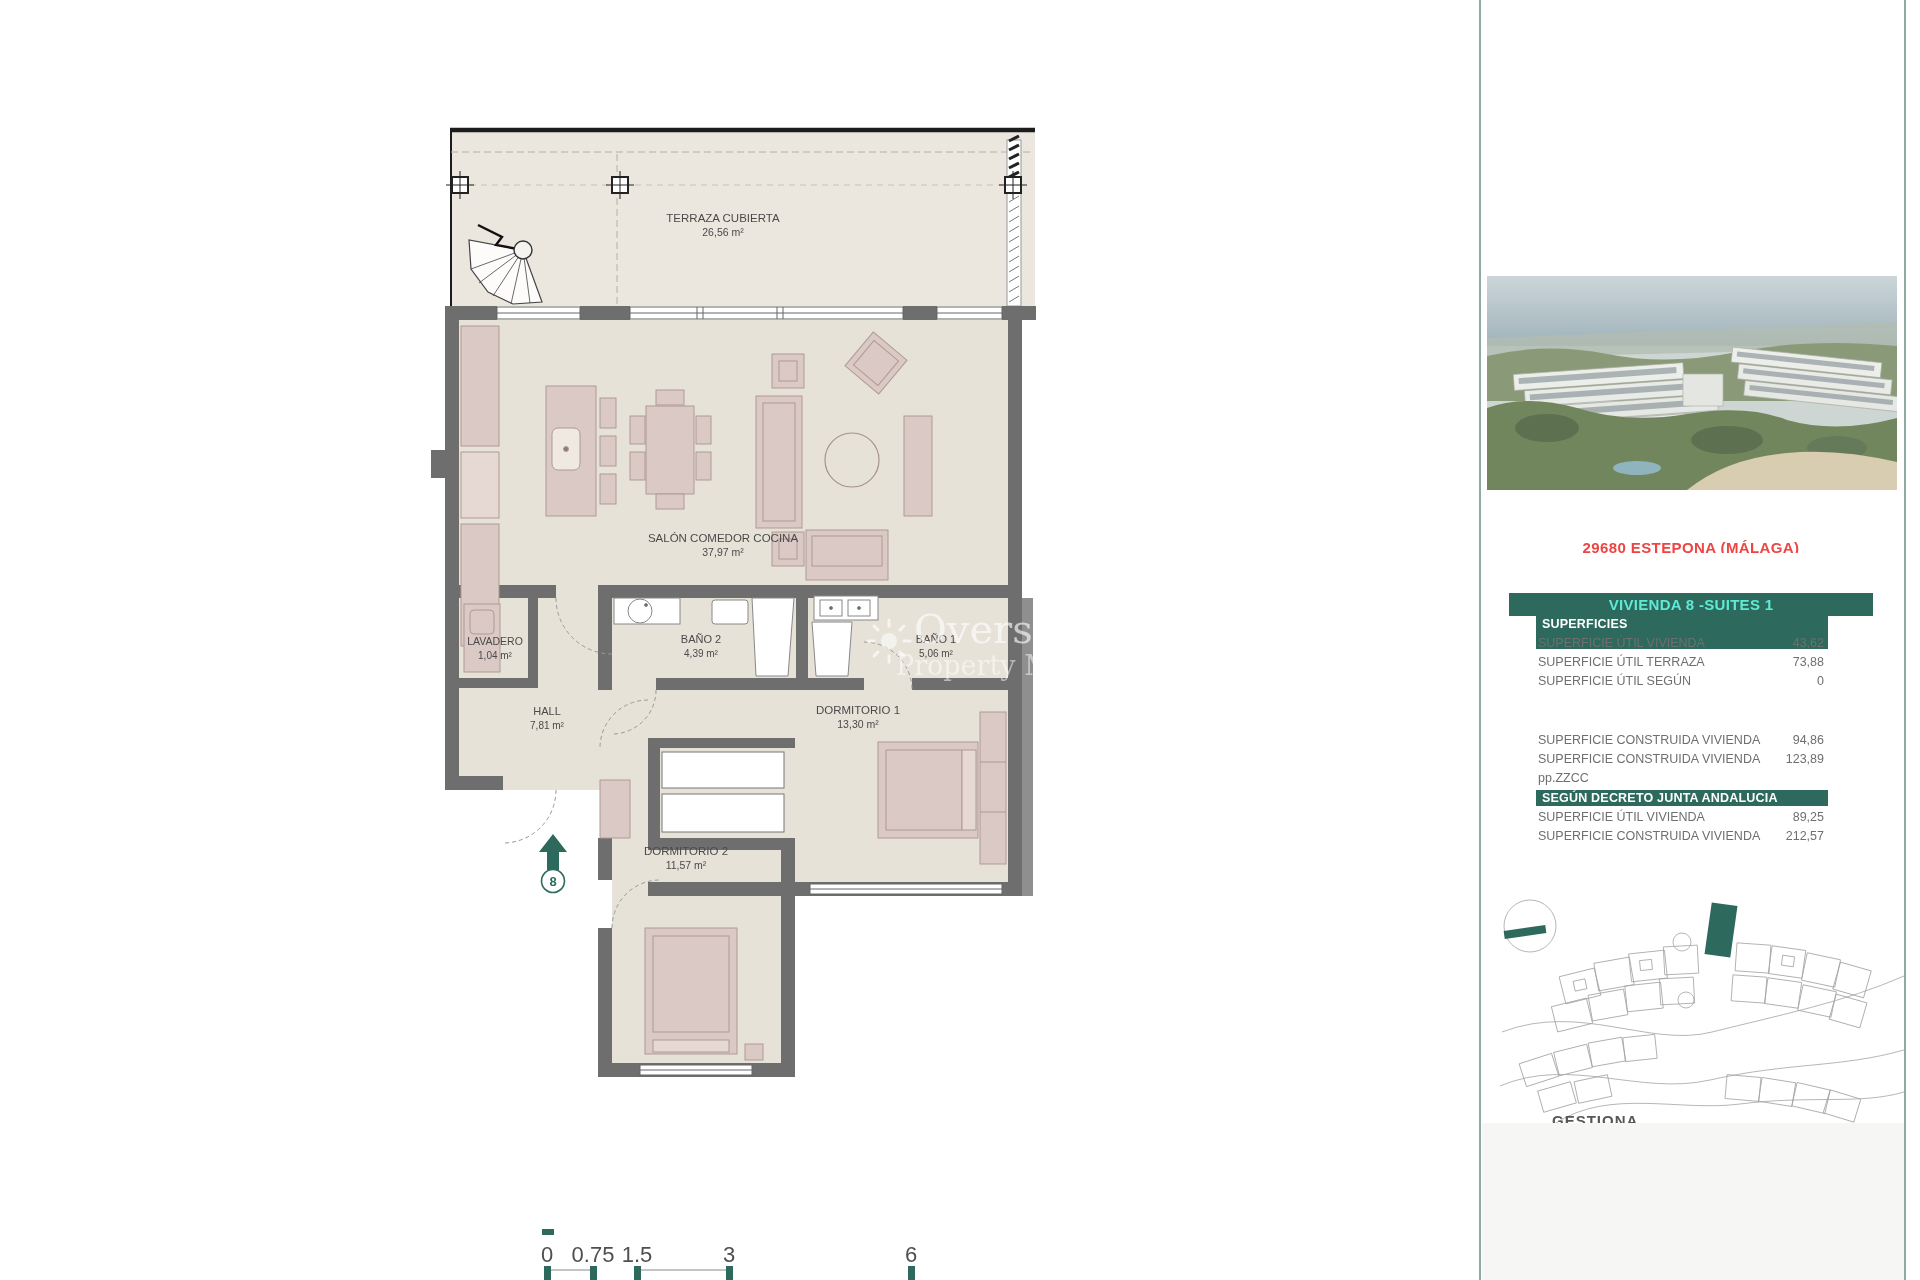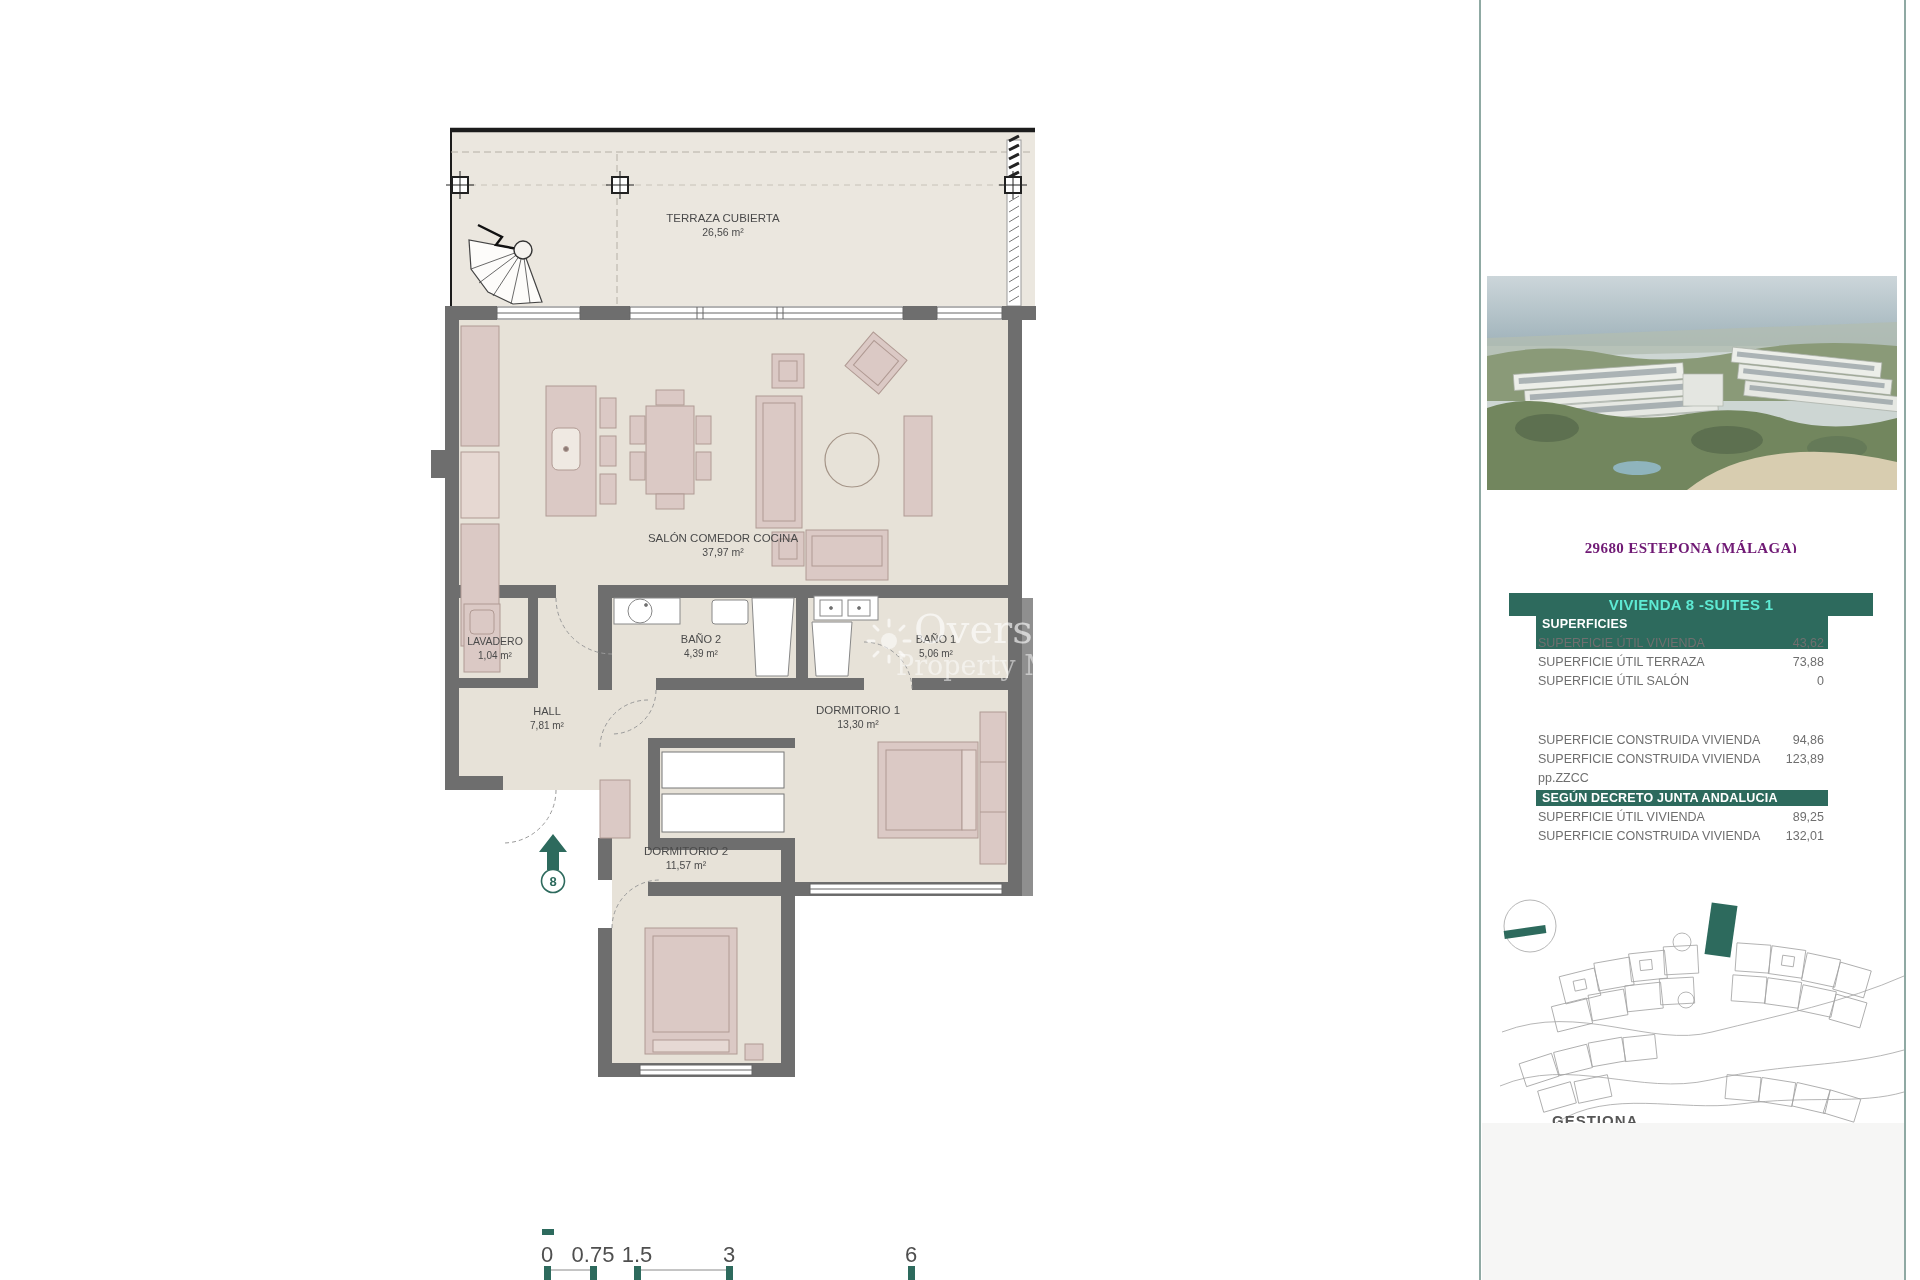--- a/index.html
+++ b/index.html
@@ -3,21 +3,21 @@
 <meta charset="utf-8">
 <style>
   html,body{margin:0;padding:0;background:#fff;}
   #page{position:relative;width:1920px;height:1280px;background:#fff;overflow:hidden;
         font-family:"Liberation Sans", sans-serif;}
   .abs{position:absolute;}
   
   .side-border{position:absolute;top:0;width:2px;height:1280px;background:#8fa9a3;}
   .photo{position:absolute;left:1487px;top:276px;width:410px;height:214px;overflow:hidden;}
   .loc-clip{position:absolute;left:1509px;top:539px;width:364px;height:14px;overflow:hidden;text-align:center;}
-  .loc-clip span{display:inline-block;margin-top:-7px;font-size:15px;font-weight:bold;color:#701a75;letter-spacing:.4px;font-family:Liberation Serif, serif;}
+  .loc-clip span{display:inline-block;margin-top:-7px;font-size:15px;font-weight:bold;color:#ef4444;letter-spacing:.4px;}
   .unit-bar{position:absolute;left:1509px;top:593px;width:364px;height:23px;background:#2d6a5d;
             color:#5eead4;font-weight:bold;font-size:15px;text-align:center;line-height:23px;letter-spacing:.3px;}
   .tbl-head{position:absolute;left:1536px;width:292px;height:33px;background:#2d6a5d;color:#fff;
             font-size:12.5px;font-weight:bold;line-height:17px;padding-left:6px;box-sizing:border-box;letter-spacing:.2px;}
   .tbl-row{position:absolute;left:1536px;width:292px;height:19px;display:flex;justify-content:space-between;
            font-size:12.5px;color:#6f6f6f;line-height:19px;}
   .tbl-row .v{padding-right:4px;}
   .tbl-row .l{padding-left:2px;}
   .siteplan{position:absolute;left:1500px;top:880px;width:405px;height:243px;}
   .gestiona-clip{position:absolute;left:1505px;top:1112px;width:220px;height:11px;overflow:hidden;}
@@ -336,40 +336,40 @@
   <div class="tbl-head" style="top:616px">SUPERFICIES</div>
   <div class="tbl-row" style="top:634px">
     <span class="l">SUPERFICIE ÚTIL VIVIENDA</span>
     <span class="v">43,62</span>
   </div>
   <div class="tbl-row" style="top:653px">
     <span class="l">SUPERFICIE ÚTIL TERRAZA</span>
     <span class="v">73,88</span>
   </div>
   <div class="tbl-row" style="top:672px">
-    <span class="l">SUPERFICIE ÚTIL SALÓN</span>
+    <span class="l">SUPERFICIE ÚTIL SEGÚN</span>
     <span class="v">0</span>
   </div>
   <div class="tbl-row" style="top:731px">
     <span class="l">SUPERFICIE CONSTRUIDA VIVIENDA</span>
     <span class="v">94,86</span>
   </div>
   <div class="tbl-row" style="top:750px">
     <span class="l">SUPERFICIE CONSTRUIDA VIVIENDA pp.ZZCC</span>
     <span class="v">123,89</span>
   </div>
 
   <div class="tbl-head" style="top:790px;height:16px;line-height:16px">SEGÚN DECRETO JUNTA ANDALUCIA</div>
   <div class="tbl-row" style="top:808px">
     <span class="l">SUPERFICIE ÚTIL VIVIENDA</span>
     <span class="v">89,25</span>
   </div>
   <div class="tbl-row" style="top:827px">
     <span class="l">SUPERFICIE CONSTRUIDA VIVIENDA</span>
-    <span class="v">132,01</span>
+    <span class="v">212,57</span>
   </div>
 
   <div class="siteplan">
     <svg width="405" height="243" viewBox="0 0 405 243" fill="none" stroke="#a3a3a3" stroke-width=".8">
       <circle cx="30" cy="46" r="26"></circle>
       <rect x="4" y="48" width="42" height="8" fill="#2d6a5d" stroke="none" transform="rotate(-8 25 52)"></rect>
 
       <g>
         <rect x="62" y="92" width="36" height="28" transform="rotate(-14 80 106)"></rect>
         <rect x="96" y="80" width="36" height="28" transform="rotate(-10 114 94)"></rect>

